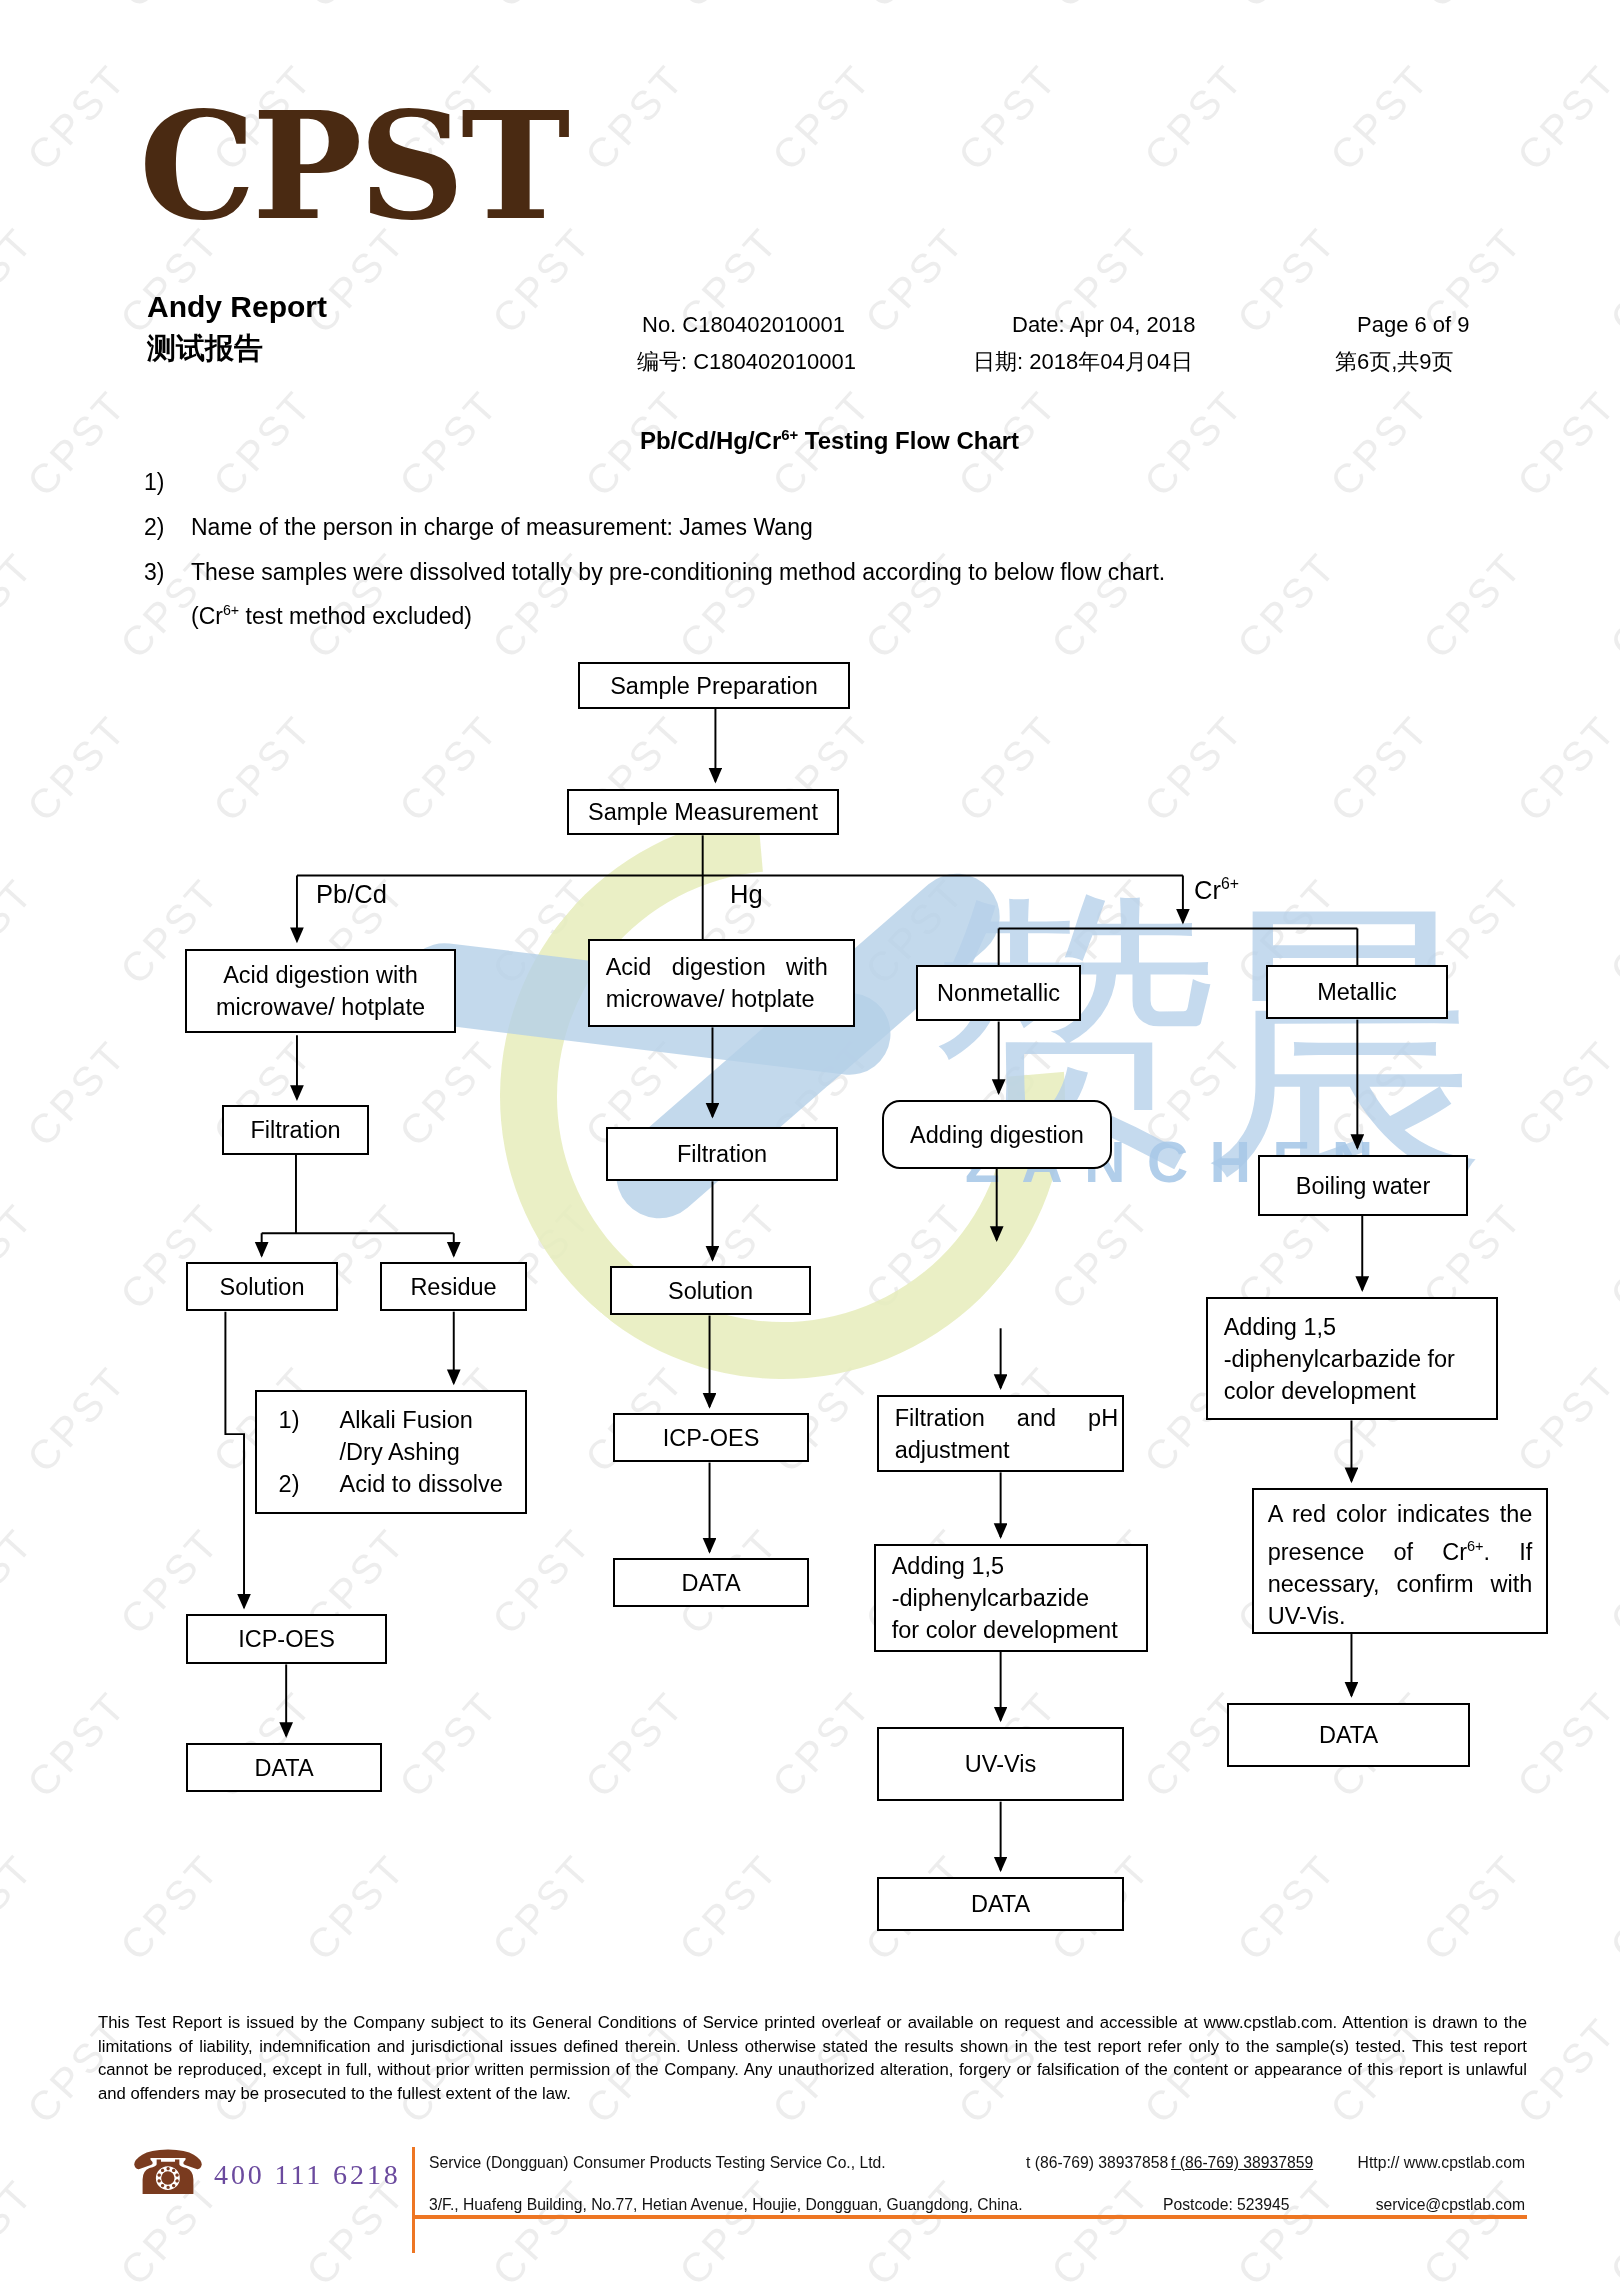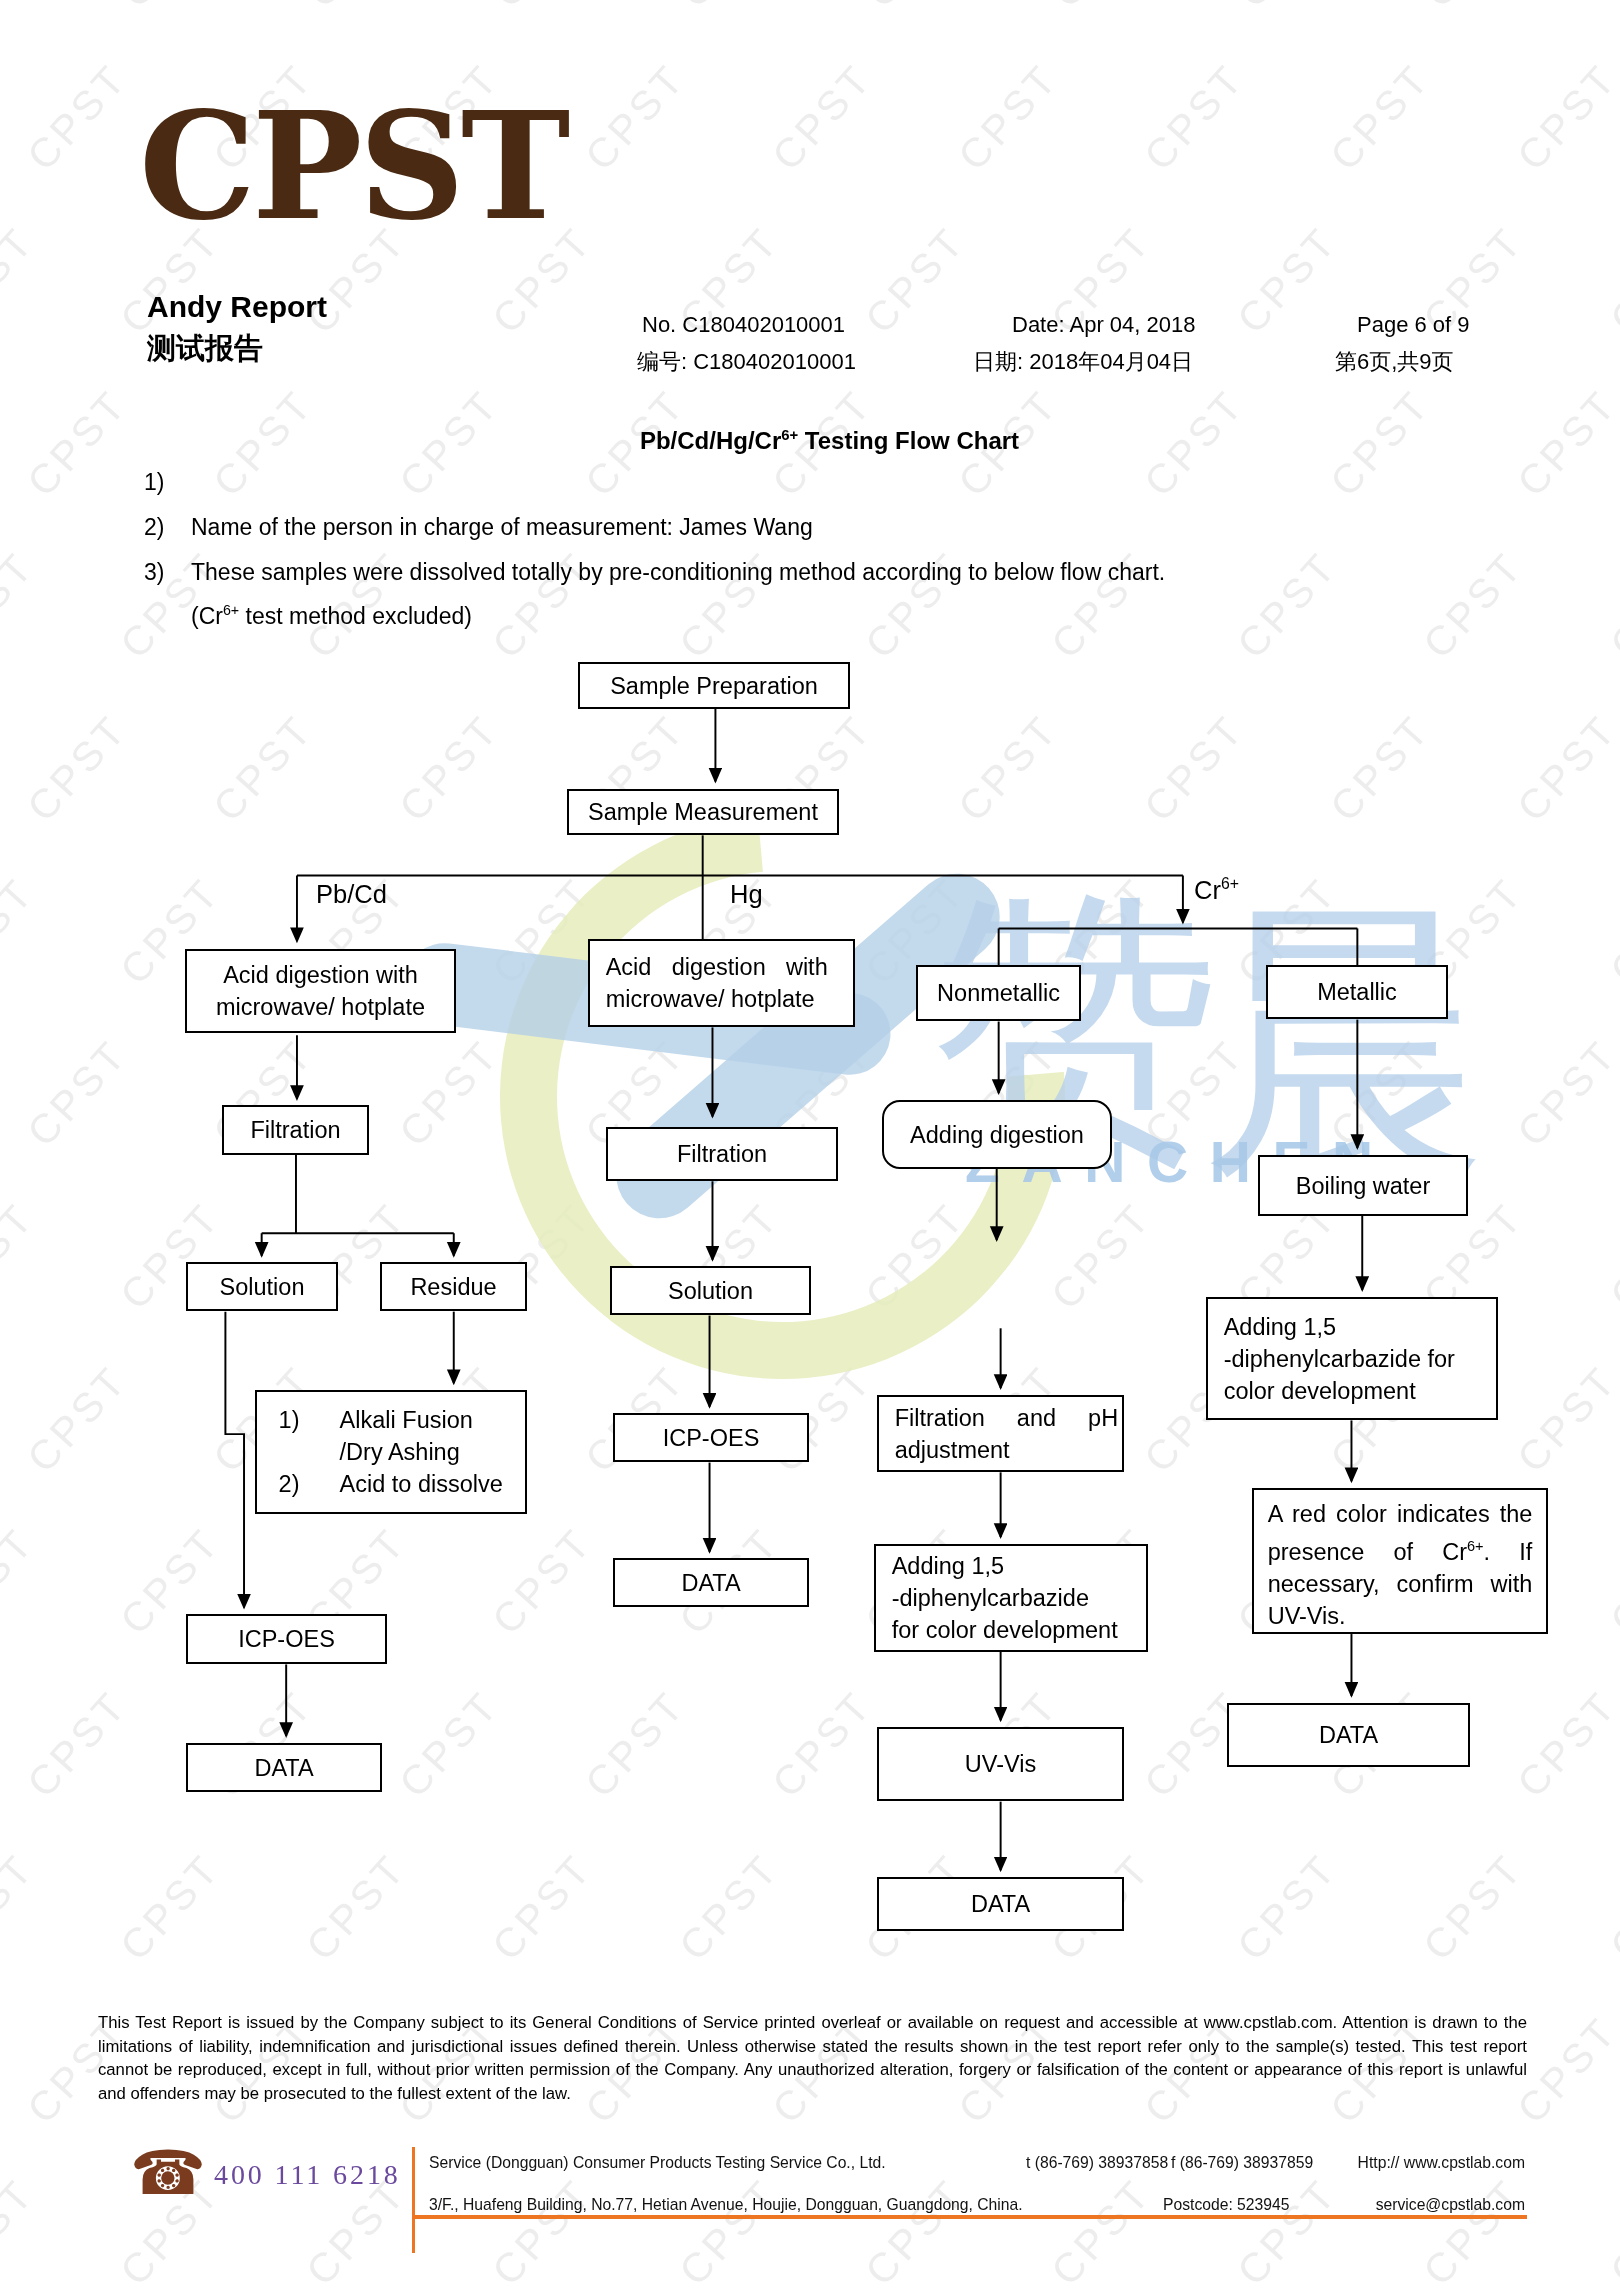--- a/index.html
+++ b/index.html
@@ -394,20 +394,20 @@
       <span>DATA</span>
     </div>
 
   <div class="disclaimer">This Test Report is issued by the Company subject to its General Conditions of Service printed overleaf or available on request and accessible at www.cpstlab.com. Attention is drawn to the limitations of liability, indemnification and jurisdictional issues defined therein. Unless otherwise stated the results shown in the test report refer only to the sample(s) tested. This test report cannot be reproduced, except in full, without prior written permission of the Company. Any unauthorized alteration, forgery or falsification of the content or appearance of this report is unlawful and offenders may be prosecuted to the fullest extent of the law.</div>
   <div class="phone-icon">☎</div>
   <div class="phone-number">400 111 6218</div>
   <div class="f-vline"></div>
   <div class="f-hline"></div>
   <div class="ftxt" style="left:429px;top:2154px;">Service (Dongguan) Consumer Products Testing Service Co., Ltd.</div>
   <div class="ftxt" style="left:1026px;top:2154px;">t (86-769) 38937858</div>
-  <div class="ftxt" style="left:1171px;top:2154px;">f (86-769) 38937859</div>
+  <div class="ftxt" style="left:1171px;top:2154px;text-decoration:underline;">f (86-769) 38937859</div>
   <div class="ftxt" style="right:95px;top:2154px;">Http:// www.cpstlab.com</div>
   <div class="ftxt" style="left:429px;top:2196px;">3/F., Huafeng Building, No.77, Hetian Avenue, Houjie, Dongguan, Guangdong, China.</div>
   <div class="ftxt" style="left:1163px;top:2196px;">Postcode: 523945</div>
   <div class="ftxt" style="right:95px;top:2196px;">service@cpstlab.com</div>
 
 </div>
 
 
 </body></html>

